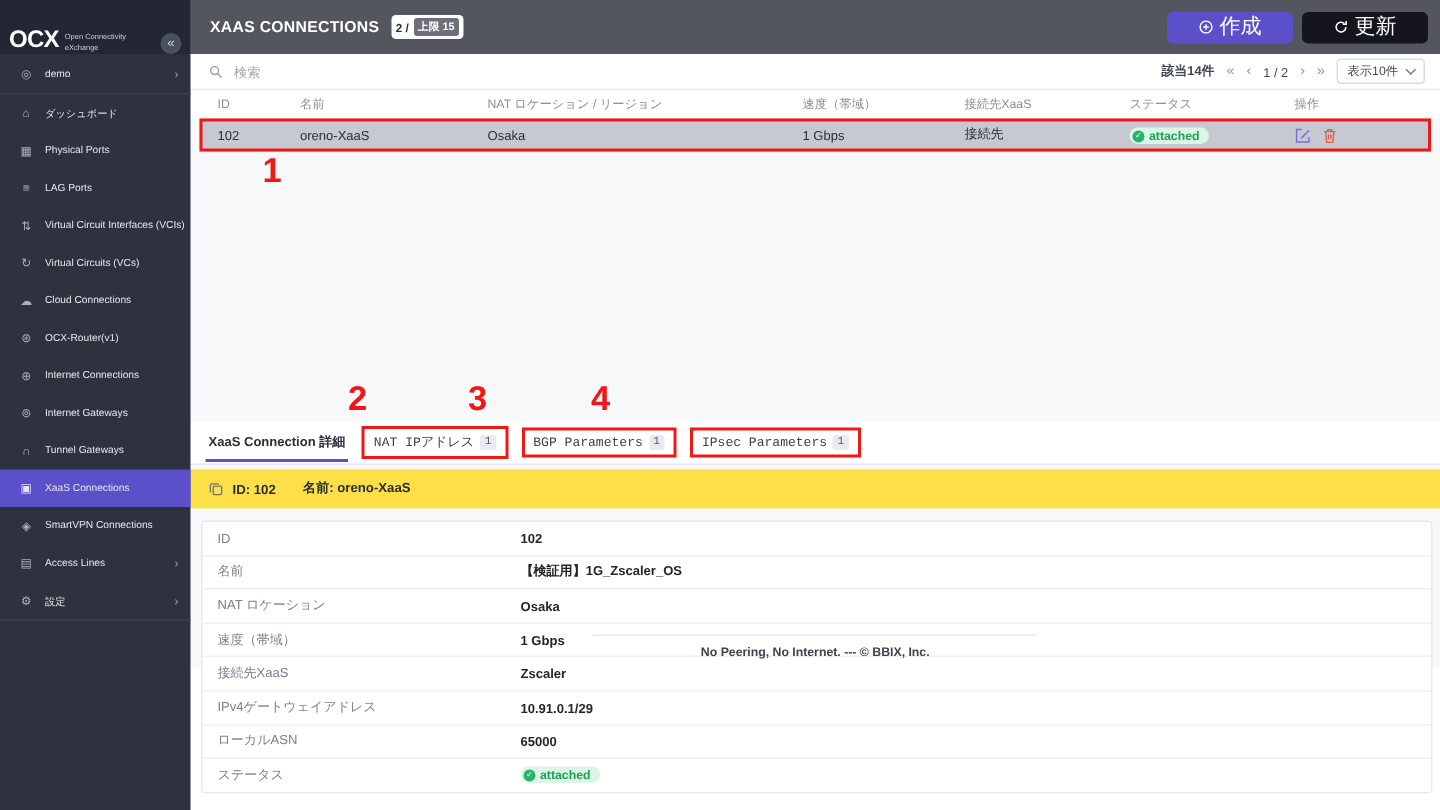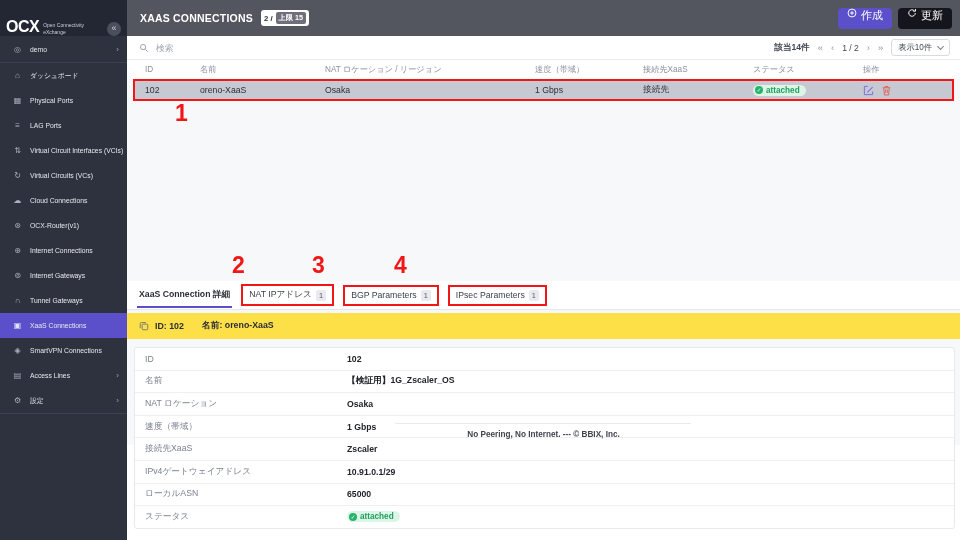--- a/index.html
+++ b/index.html
@@ -19,21 +19,21 @@
   .nav-item.active .nav-icon{color:#e3e0fa;}
   .nav-chevron{margin-left:auto;color:#9aa0ad;font-size:8px;}
   .nav-divider{height:1px;background:#3c4150;}
 
   
   .topbar{position:absolute;left:127px;top:0;width:833px;height:36px;background:#54565f;display:flex;align-items:center;padding:0 8px 0 13px;box-sizing:border-box;}
   .topbar-title{color:#fff;font-weight:bold;font-size:10.5px;letter-spacing:0.2px;margin-right:8px;}
   .count-pill{background:#fff;border-radius:3px;font-size:7.8px;padding:2px 3px;display:flex;align-items:center;gap:3px;color:#2b2e38;font-weight:bold;}
   .limit-chip{background:#6d707b;color:#fff;border-radius:2px;padding:1px 3px;font-size:7.2px;font-weight:bold;}
   .topbar-actions{margin-left:auto;display:flex;gap:6px;}
-  .btn{height:21px;border-radius:4px;display:flex;align-items:flex-start;gap:4px;font-size:11px;color:#fff;padding:0 9px;cursor:pointer;border:none;}
+  .btn{height:21px;border-radius:4px;display:flex;align-items:center;gap:4px;font-size:14px;color:#fff;padding:0 21px;cursor:pointer;border:none;}
   .btn-create{background:#5b50c9;}
   .btn-refresh{background:#15151d;}
 
   
   .main{position:absolute;left:127px;top:36px;width:833px;height:409px;background:#f7f8fa;}
   .toolbar{position:absolute;top:0;left:0;right:0;height:24px;background:#fff;border-bottom:1px solid #e8eaef;display:flex;align-items:center;padding:0 10px 0 12px;box-sizing:border-box;}
   .search{display:flex;align-items:center;gap:5px;}
   .search input{border:none;outline:none;font-size:8.8px;width:120px;color:#333;background:transparent;}
   .search input::placeholder{color:#a0a5b0;}
   .pagination{margin-left:auto;display:flex;align-items:center;gap:8px;font-size:8.6px;color:#434854;}
@@ -52,21 +52,21 @@
   .op-icon{cursor:pointer;display:flex;}
 
   .annotation-num{position:absolute;color:#f11717;font-size:23px;font-weight:bold;z-index:3;}
 
   
   .tabs{position:absolute;top:245px;left:0;right:0;height:29px;background:#fff;border-bottom:1px solid #e6e8ed;display:flex;align-items:center;padding-left:10px;box-sizing:border-box;}
   .tab{display:flex;align-items:center;gap:4px;font-size:8.7px;color:#3c414c;padding:7px 2px;position:relative;cursor:pointer;white-space:nowrap;}
   .tab.active{font-weight:bold;color:#2b2e38;}
   .tab.active::after{content:"";position:absolute;left:0;right:0;bottom:0;height:2px;background:#5b50c9;}
   .tab-badge{background:#e9eaef;border-radius:2px;font-size:7.4px;color:#555a66;padding:1px 3px;font-weight:normal;}
-  .red-box{border:2px solid #f11717;display:flex;align-items:center;margin-left:9px;}
+  .red-box{border:2px solid #f11717;display:flex;align-items:center;margin-left:9px;font-family:Liberation Mono, monospace;}
   .red-box .tab{padding:3px 6px;}
 
   
   .context{position:absolute;top:277px;left:0;right:0;height:26px;background:#fde047;display:flex;align-items:center;padding-left:12px;gap:6px;font-size:8.8px;font-weight:bold;color:#2b2e38;box-sizing:border-box;}
   .context .gap{width:6px;}
   .detail-card{position:absolute;top:311px;left:7px;width:821px;background:#fff;border:1px solid #e7e9ee;border-radius:3px;box-sizing:border-box;}
   .drow{height:21.6px;display:flex;align-items:center;border-bottom:1px solid #eef0f4;font-size:8.7px;}
   .drow:last-child{border-bottom:none;}
   .dlabel{width:212px;padding-left:10px;color:#7b808e;flex:none;box-sizing:border-box;}
   .dvalue{color:#23252d;font-weight:bold;}

